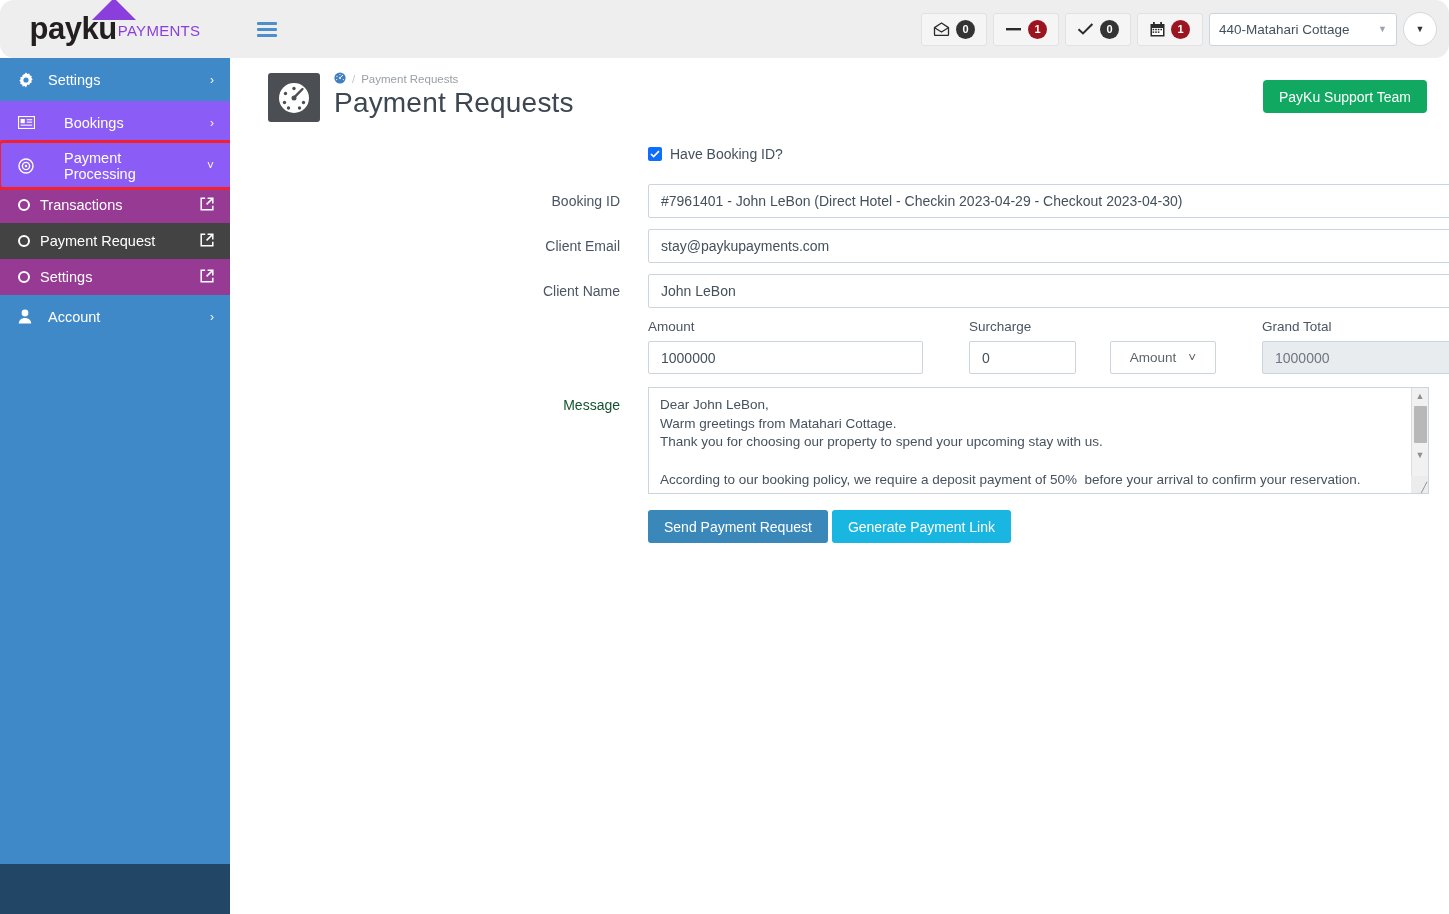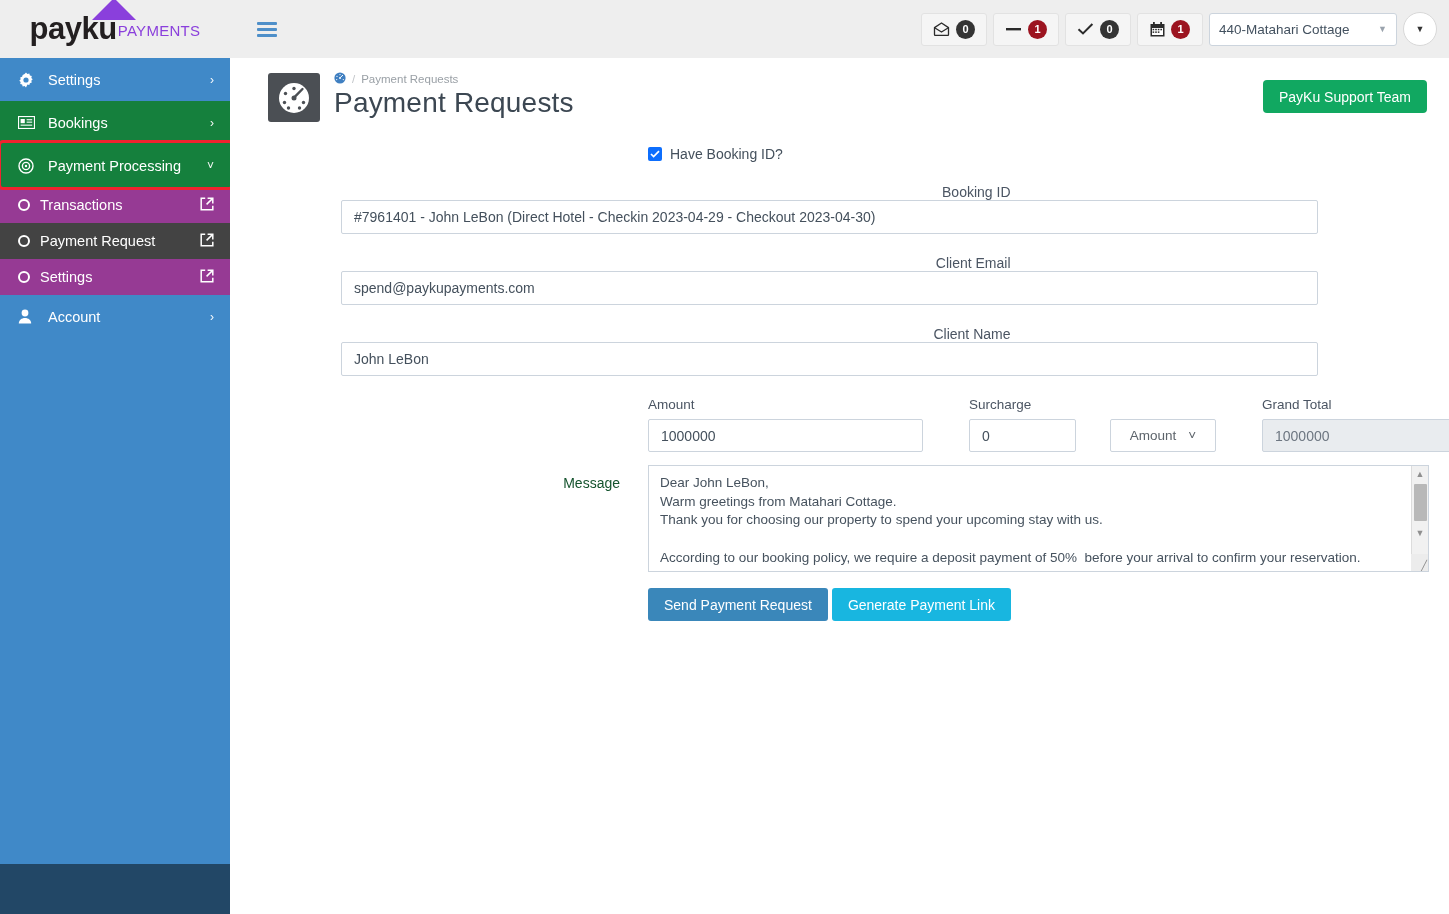--- a/index.html
+++ b/index.html
@@ -9,21 +9,21 @@
     background: #ffffff;
     font-family: "Liberation Sans", sans-serif;
     overflow: hidden;
   }
   .app { position: relative; width: 1449px; height: 914px; }
 
   
   .topbar {
     position: absolute; top: 0; left: 0; width: 1449px; height: 58px;
     background: #eeeeee;
-    display: flex; align-items: center;
+    display: flex; align-items: center; border-radius: 14px;
   }
   .logo-zone {
     width: 230px; height: 58px; position: relative;
     display: flex; align-items: center; justify-content: center;
   }
   .logo-wrap { position: relative; display: flex; align-items: flex-end; }
   .logo-tri {
     position: absolute; top: -16px; left: 62px;
     width: 0; height: 0;
     border-left: 22px solid transparent;
@@ -85,21 +85,21 @@
   .nav-item {
     height: 43px; display: flex; align-items: center;
     padding: 0 16px 0 18px; color: #fff; font-size: 14.5px;
     cursor: pointer; position: relative;
   }
   .nav-item .ico {
     width: 22px; display: flex; align-items: center; justify-content: flex-start;
     margin-right: 8px; flex: none;
   }
   .nav-item .arrow { margin-left: auto; font-size: 12px; opacity: .95; }
-  .nav-item.dark { background: #15803d; }
+  .nav-item.dark { background: #8b5cf6; gap: 16px; }
   .nav-item.purple { background: #963a94; }
   .nav-item.purple-active { background: #434343; }
   .nav-sub { font-size: 14.5px; height: 36px; }
   .nav-sub .ring {
     width: 12px; height: 12px; border: 2px solid #fff; border-radius: 50%;
     margin-right: 10px; flex: none;
   }
   .nav-sub .ext { margin-left: auto; }
   .purple-block { background: #963a94; }
 
@@ -131,21 +131,21 @@
   }
   .support-btn {
     margin-left: auto; margin-top: 10px; background: #11a861; color: #fff;
     border: none; border-radius: 4px; padding: 0 16px; height: 33px;
     font-size: 14px; font-family: "Liberation Sans", sans-serif; cursor: pointer;
     white-space: nowrap;
   }
 
   
   .form { padding: 24px 20px 0 0; }
-  .frow { display: flex; align-items: center; margin-bottom: 21px; flex-direction: column; }
+  .frow { display: flex; align-items: center; margin-bottom: 11px; }
   .flabel {
     width: 418px; text-align: right; padding-right: 28px;
     font-size: 14px; color: #4b5563; flex: none;
   }
   .fctl { flex: 1; }
   .inp {
     width: 977px; height: 34px; border: 1px solid #ccd4dd; border-radius: 2px;
     background: #fff; font-size: 14px; color: #44505c;
     padding: 0 12px; font-family: "Liberation Sans", sans-serif;
     display: flex; align-items: center;
@@ -447,21 +447,21 @@
             <span>#7961401 - John LeBon (Direct Hotel - Checkin 2023-04-29 - Checkout 2023-04-30)</span>
 
           </div>
         </div>
       </div>
 
       <div class="frow">
         <div class="flabel">Client Email</div>
         <div class="fctl">
           <div class="inp">
-            <span>spend@paykupayments.com</span>
+            <span>stay@paykupayments.com</span>
           </div>
         </div>
       </div>
 
       <div class="frow">
         <div class="flabel">Client Name</div>
         <div class="fctl">
           <div class="inp">
             <span>John LeBon</span>
           </div>

